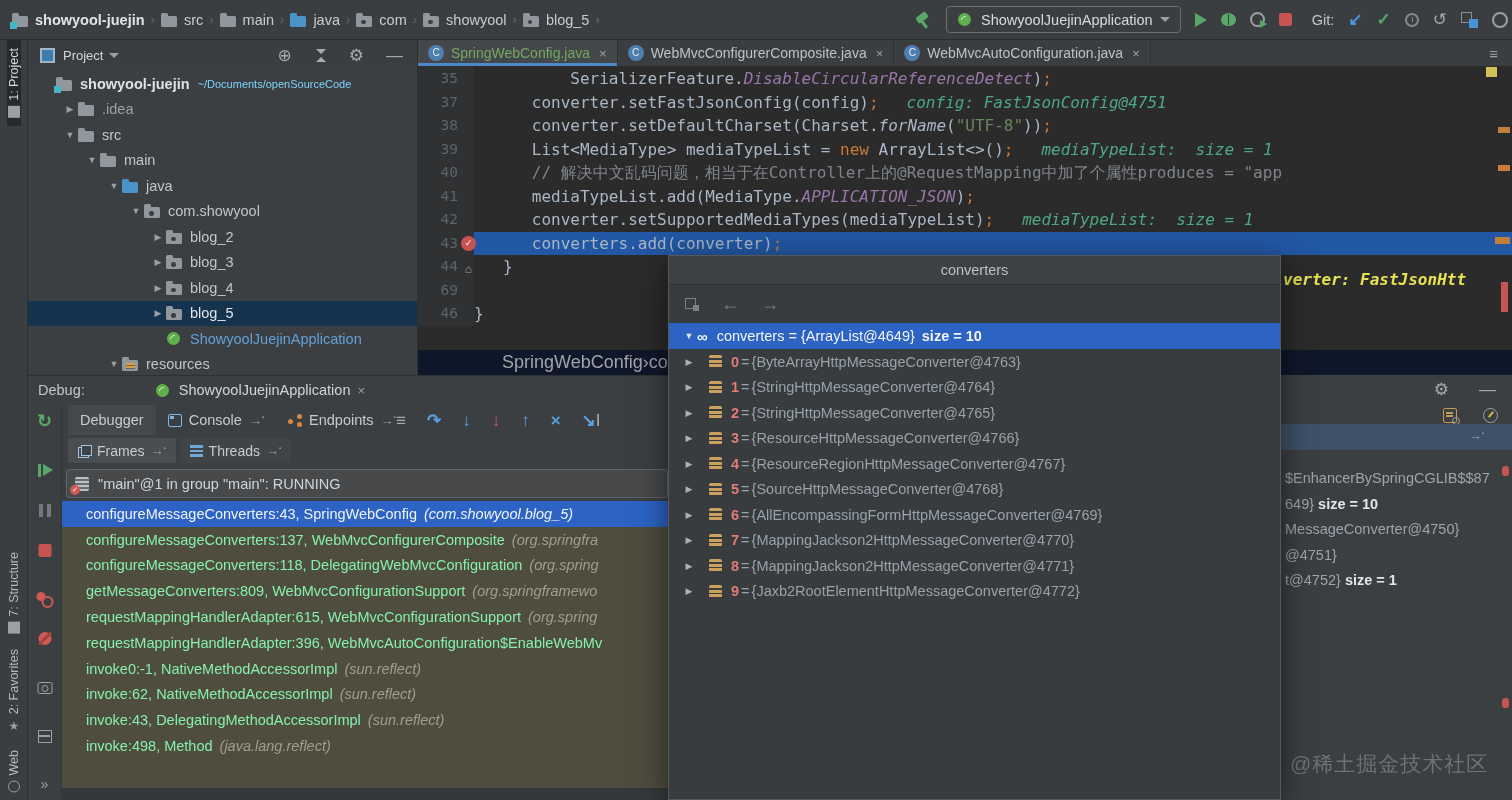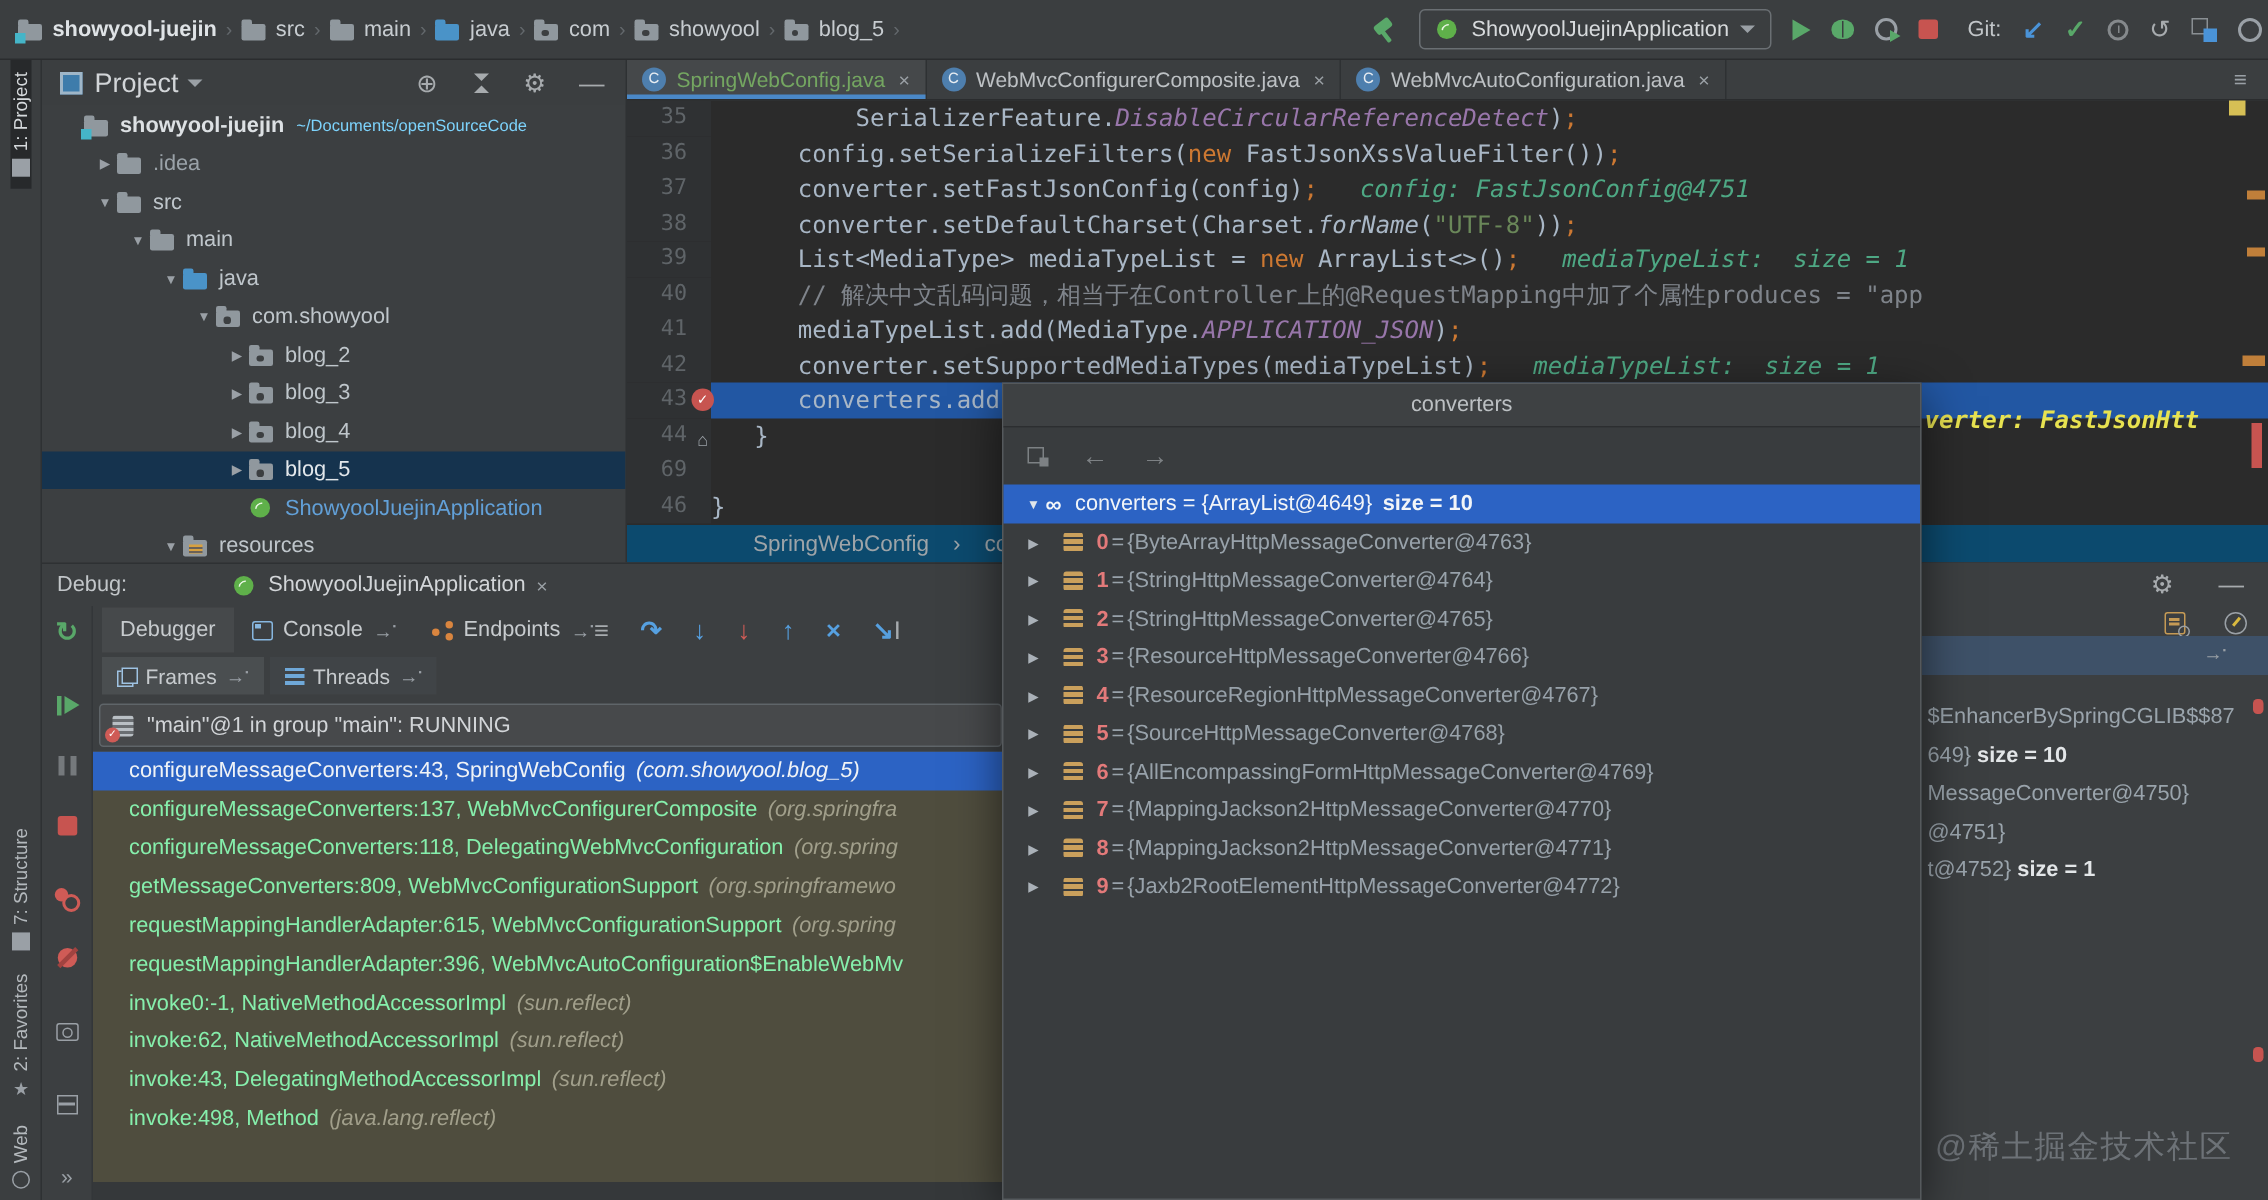--- a/index.html
+++ b/index.html
@@ -73,21 +73,21 @@
   .vicon { width:12px; height:12px; background:#9aa0a6; transform:rotate(180deg); }
   .vicon.star { background:none; color:#9aa0a6; font-size:12px; width:auto; height:auto; }
   .vicon.globe { background:none; border:1.5px solid #9aa0a6; border-radius:50%; }
   #lstrip .spacer { flex:1; }
 
   
   #projpanel { position:absolute; left:28px; top:40px; width:390px; height:335px; background:#3c3f41;
     border-right:1px solid #2e3133; overflow:hidden; }
   #projhead { height:30px; display:flex; align-items:center; background:#3b3e40; padding:0 8px; }
   .projicon { width:15px; height:15px; border:2px solid #9fb6c8; background:#3e7cab; margin:0 8px 0 4px; }
-  #projhead .title { font-size:18px; color:#d2d5d8; margin-right:6px; }
+  #projhead .title { font-size:13px; color:#d2d5d8; margin-right:6px; }
   #projhead .hicons { margin-left:auto; display:flex; align-items:center; gap:22px; padding-right:6px; }
   .icon-collapse { width:13px; height:13px; position:relative; }
   .icon-collapse::before { content:""; position:absolute; left:2px; top:0; border-left:5px solid transparent;
     border-right:5px solid transparent; border-top:5px solid #a7abae; }
   .icon-collapse::after { content:""; position:absolute; left:2px; bottom:0; border-left:5px solid transparent;
     border-right:5px solid transparent; border-bottom:5px solid #a7abae; }
   #tree { position:absolute; left:0; top:31px; right:0; bottom:0; }
   .trow { height:25.5px; display:flex; align-items:center; white-space:nowrap; cursor:default; }
   .trow.sel { background:#15334e; }
   .arr { width:16px; font-size:9px; color:#9aa0a6; text-align:center; flex:none; }
@@ -116,22 +116,22 @@
   .ctext { flex:1; white-space:pre; overflow:hidden; color:#a9b7c6; }
   .cline.exec .ctext { background:#2257a3; }
   .s-p { color:#a9b7c6; } .s-k { color:#cc7832; } .s-s { color:#6a8759; }
   .s-c { color:#7f848b; } .s-f { color:#9876aa; font-style:italic; } .s-m { font-style:italic; }
   .ihint { color:#4ea884; font-style:italic; margin-left:28px; }
   .bp { position:absolute; right:-2px; top:4px; width:15px; height:15px; border-radius:50%;
     background:#c75450; color:#fff; font-size:9px; line-height:15px; text-align:center; font-family:"Liberation Sans",sans-serif; }
   .gmark { position:absolute; right:2px; top:3px; color:#9aa0a6; font-size:12px; font-family:"Liberation Sans",sans-serif;}
   #exec-frag { position:absolute; left:865px; top:228px; height:23.5px; line-height:23.5px; z-index:3;
     font-family:"DejaVu Sans Mono", monospace; font-size:16px; font-style:italic; font-weight:bold; color:#e8e250; }
-  #ebc { position:absolute; left:0; bottom:0; height:25px; right:0; background:#0c4a6e; display:flex;
-    align-items:center; font-size:15px; color:#9ea4a8; padding-left:84px; gap:16px; }
+  #ebc { position:absolute; left:0; bottom:0; height:25px; right:0; background:#0f172a; display:flex;
+    align-items:center; font-size:18px; color:#9ea4a8; padding-left:84px; gap:0; }
 
   
   .mark { position:absolute; z-index:4; }
 
   
   #debug { position:absolute; left:28px; top:375px; right:0; bottom:0; background:#3c3f41; border-top:1px solid #2e3133; }
   #dbg-head { position:absolute; left:0; top:0; right:0; height:28px; display:flex; align-items:center; }
   #dbg-head .dlabel { font-size:14.5px; color:#c2c6c9; margin-left:10px; }
   .sess-tab { display:flex; align-items:center; gap:7px; margin-left:70px; font-size:14.5px; color:#d2d5d8; }
   .sess-tab .x { color:#9aa0a5; font-size:13px; }
@@ -431,24 +431,20 @@
         <span class="x">×</span>
       </span>
       <span id="tablist-icon">≡</span>
     </div>
   <div id="code">
       <div class="cline">
         <div class="gut">35</div>
         <div class="ctext"><span class="s-p">          </span><span class="s-p">SerializerFeature.</span><span class="s-f">DisableCircularReferenceDetect</span><span class="s-p">)</span><span class="s-k">;</span></div>
       </div>
       <div class="cline">
-        <div class="gut">36</div>
-        <div class="ctext"><span class="s-p">      </span><span class="s-p">config.setSerializeFilters(</span><span class="s-k">new</span><span class="s-p"> FastJsonXssValueFilter())</span><span class="s-k">;</span></div>
-      </div>
-      <div class="cline">
         <div class="gut">37</div>
         <div class="ctext"><span class="s-p">      </span><span class="s-p">converter.setFastJsonConfig(config)</span><span class="s-k">;</span><span class="ihint">config: FastJsonConfig@4751</span></div>
       </div>
       <div class="cline">
         <div class="gut">38</div>
         <div class="ctext"><span class="s-p">      </span><span class="s-p">converter.setDefaultCharset(Charset.</span><span class="s-m">forName</span><span class="s-p">(</span><span class="s-s">"UTF-8"</span><span class="s-p">))</span><span class="s-k">;</span></div>
       </div>
       <div class="cline">
         <div class="gut">39</div>
         <div class="ctext"><span class="s-p">      </span><span class="s-p">List&lt;MediaType&gt; mediaTypeList = </span><span class="s-k">new</span><span class="s-p"> ArrayList&lt;&gt;()</span><span class="s-k">;</span><span class="ihint">mediaTypeList:  size = 1</span></div>

